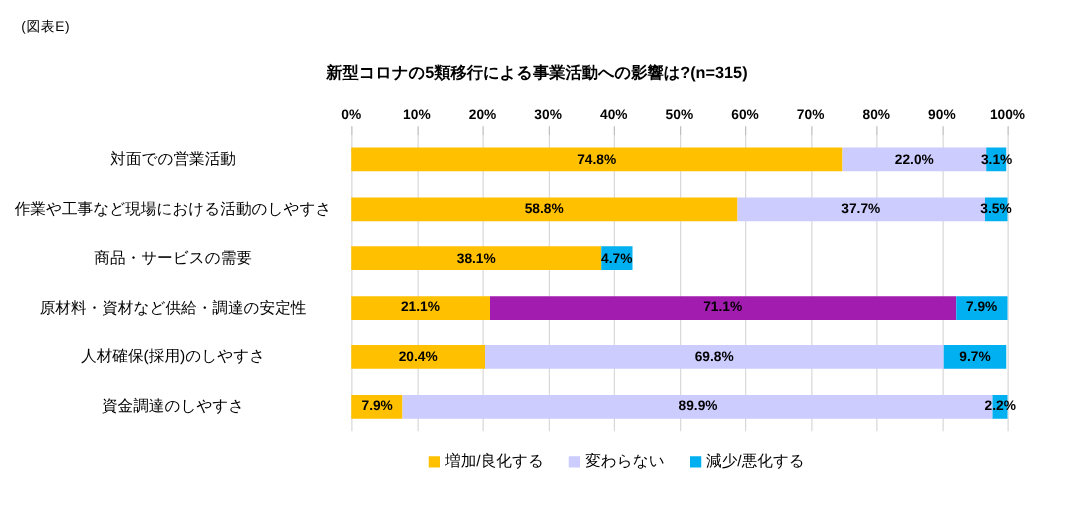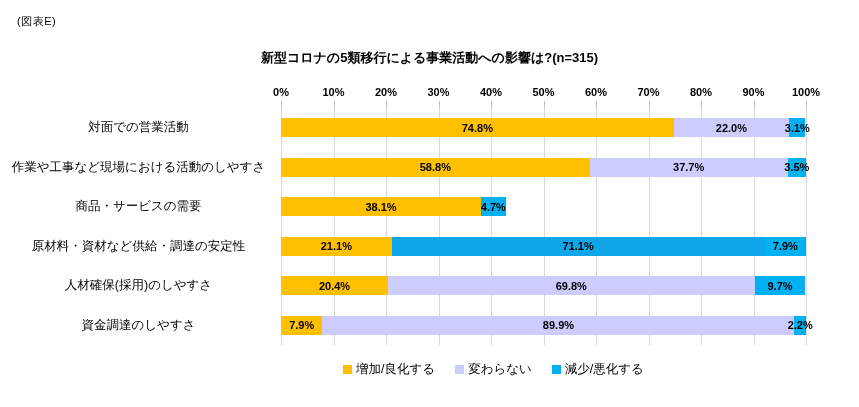--- a/index.html
+++ b/index.html
@@ -228,21 +228,21 @@
               <span class="bar-segment-label">4.7%</span>
             </div>
           </div>
         </div>
         <div class="bar-row">
           <div class="category-label">原材料・資材など供給・調達の安定性</div>
           <div class="bar-track">
             <div class="bar-segment" style="width: 21.1%; background: rgb(255, 192, 0);">
               <span class="bar-segment-label">21.1%</span>
             </div>
-            <div class="bar-segment" style="width: 71.1%; background: #0ea5e9;">
+            <div class="bar-segment" style="width: 71.1%; background: #a21caf;">
               <span class="bar-segment-label">71.1%</span>
             </div>
             <div class="bar-segment" style="width: 7.9%; background: rgb(0, 176, 240);">
               <span class="bar-segment-label">7.9%</span>
             </div>
           </div>
         </div>
         <div class="bar-row">
           <div class="category-label">人材確保(採用)のしやすさ</div>
           <div class="bar-track">

